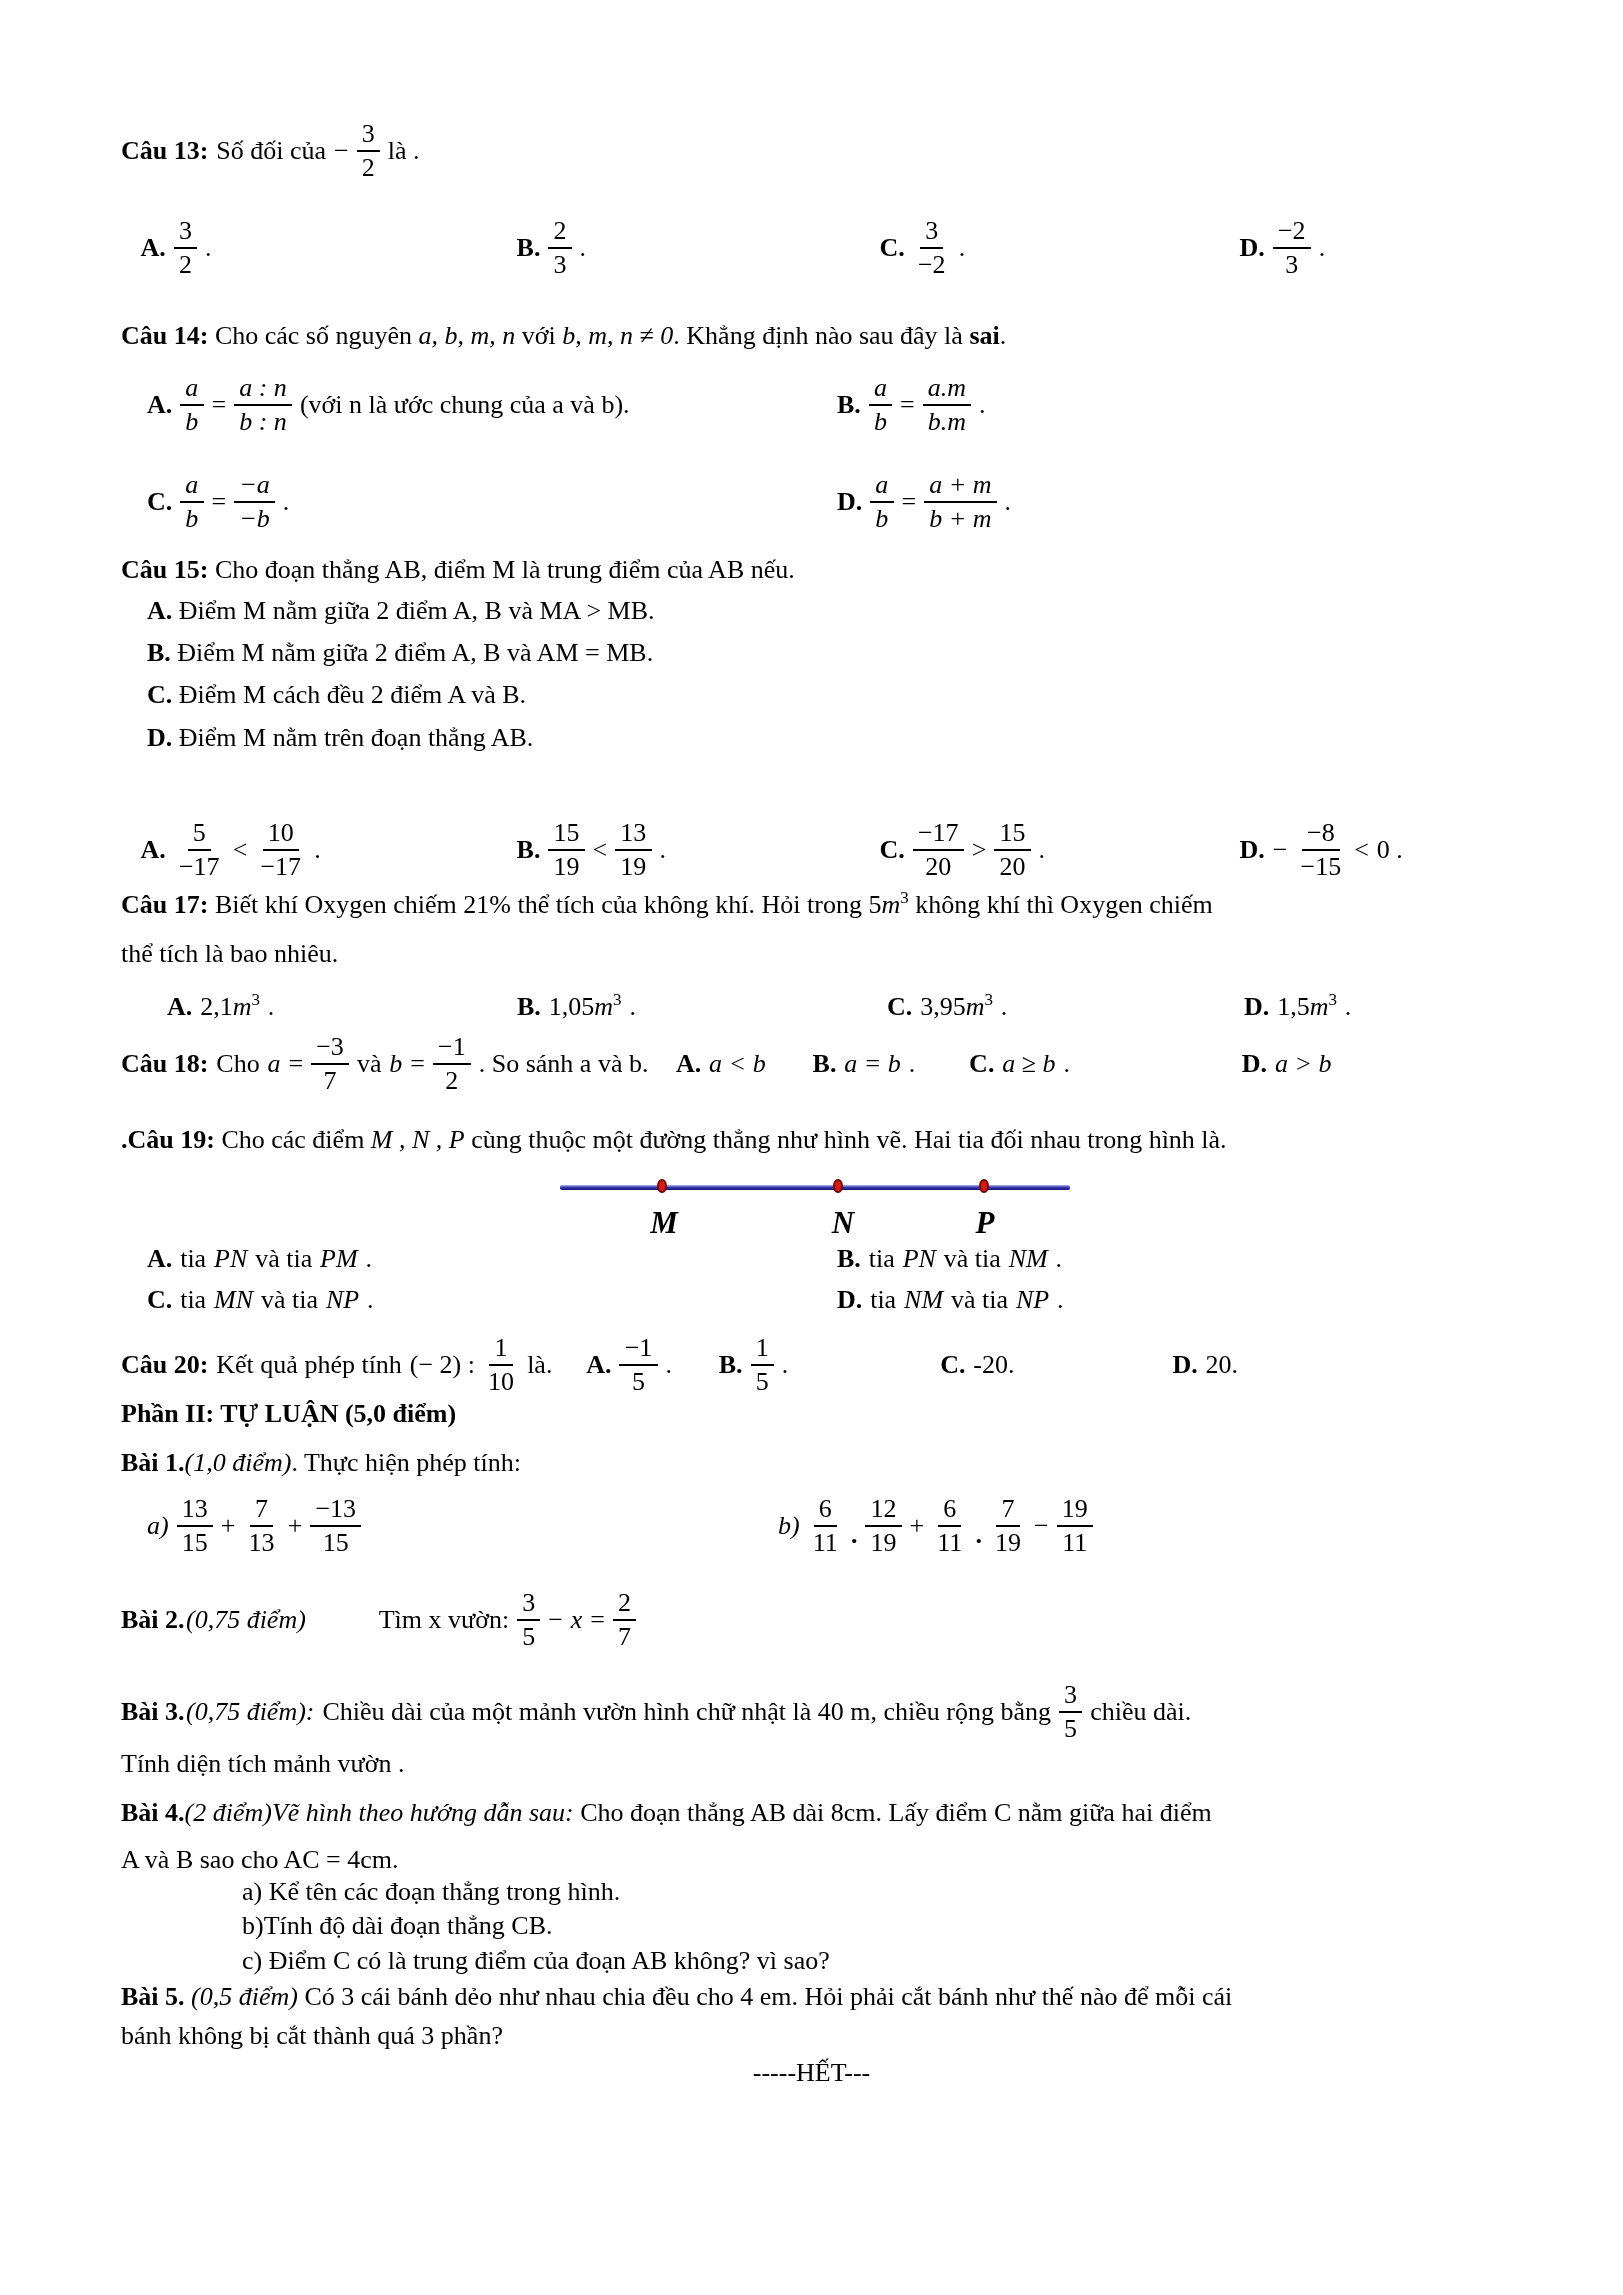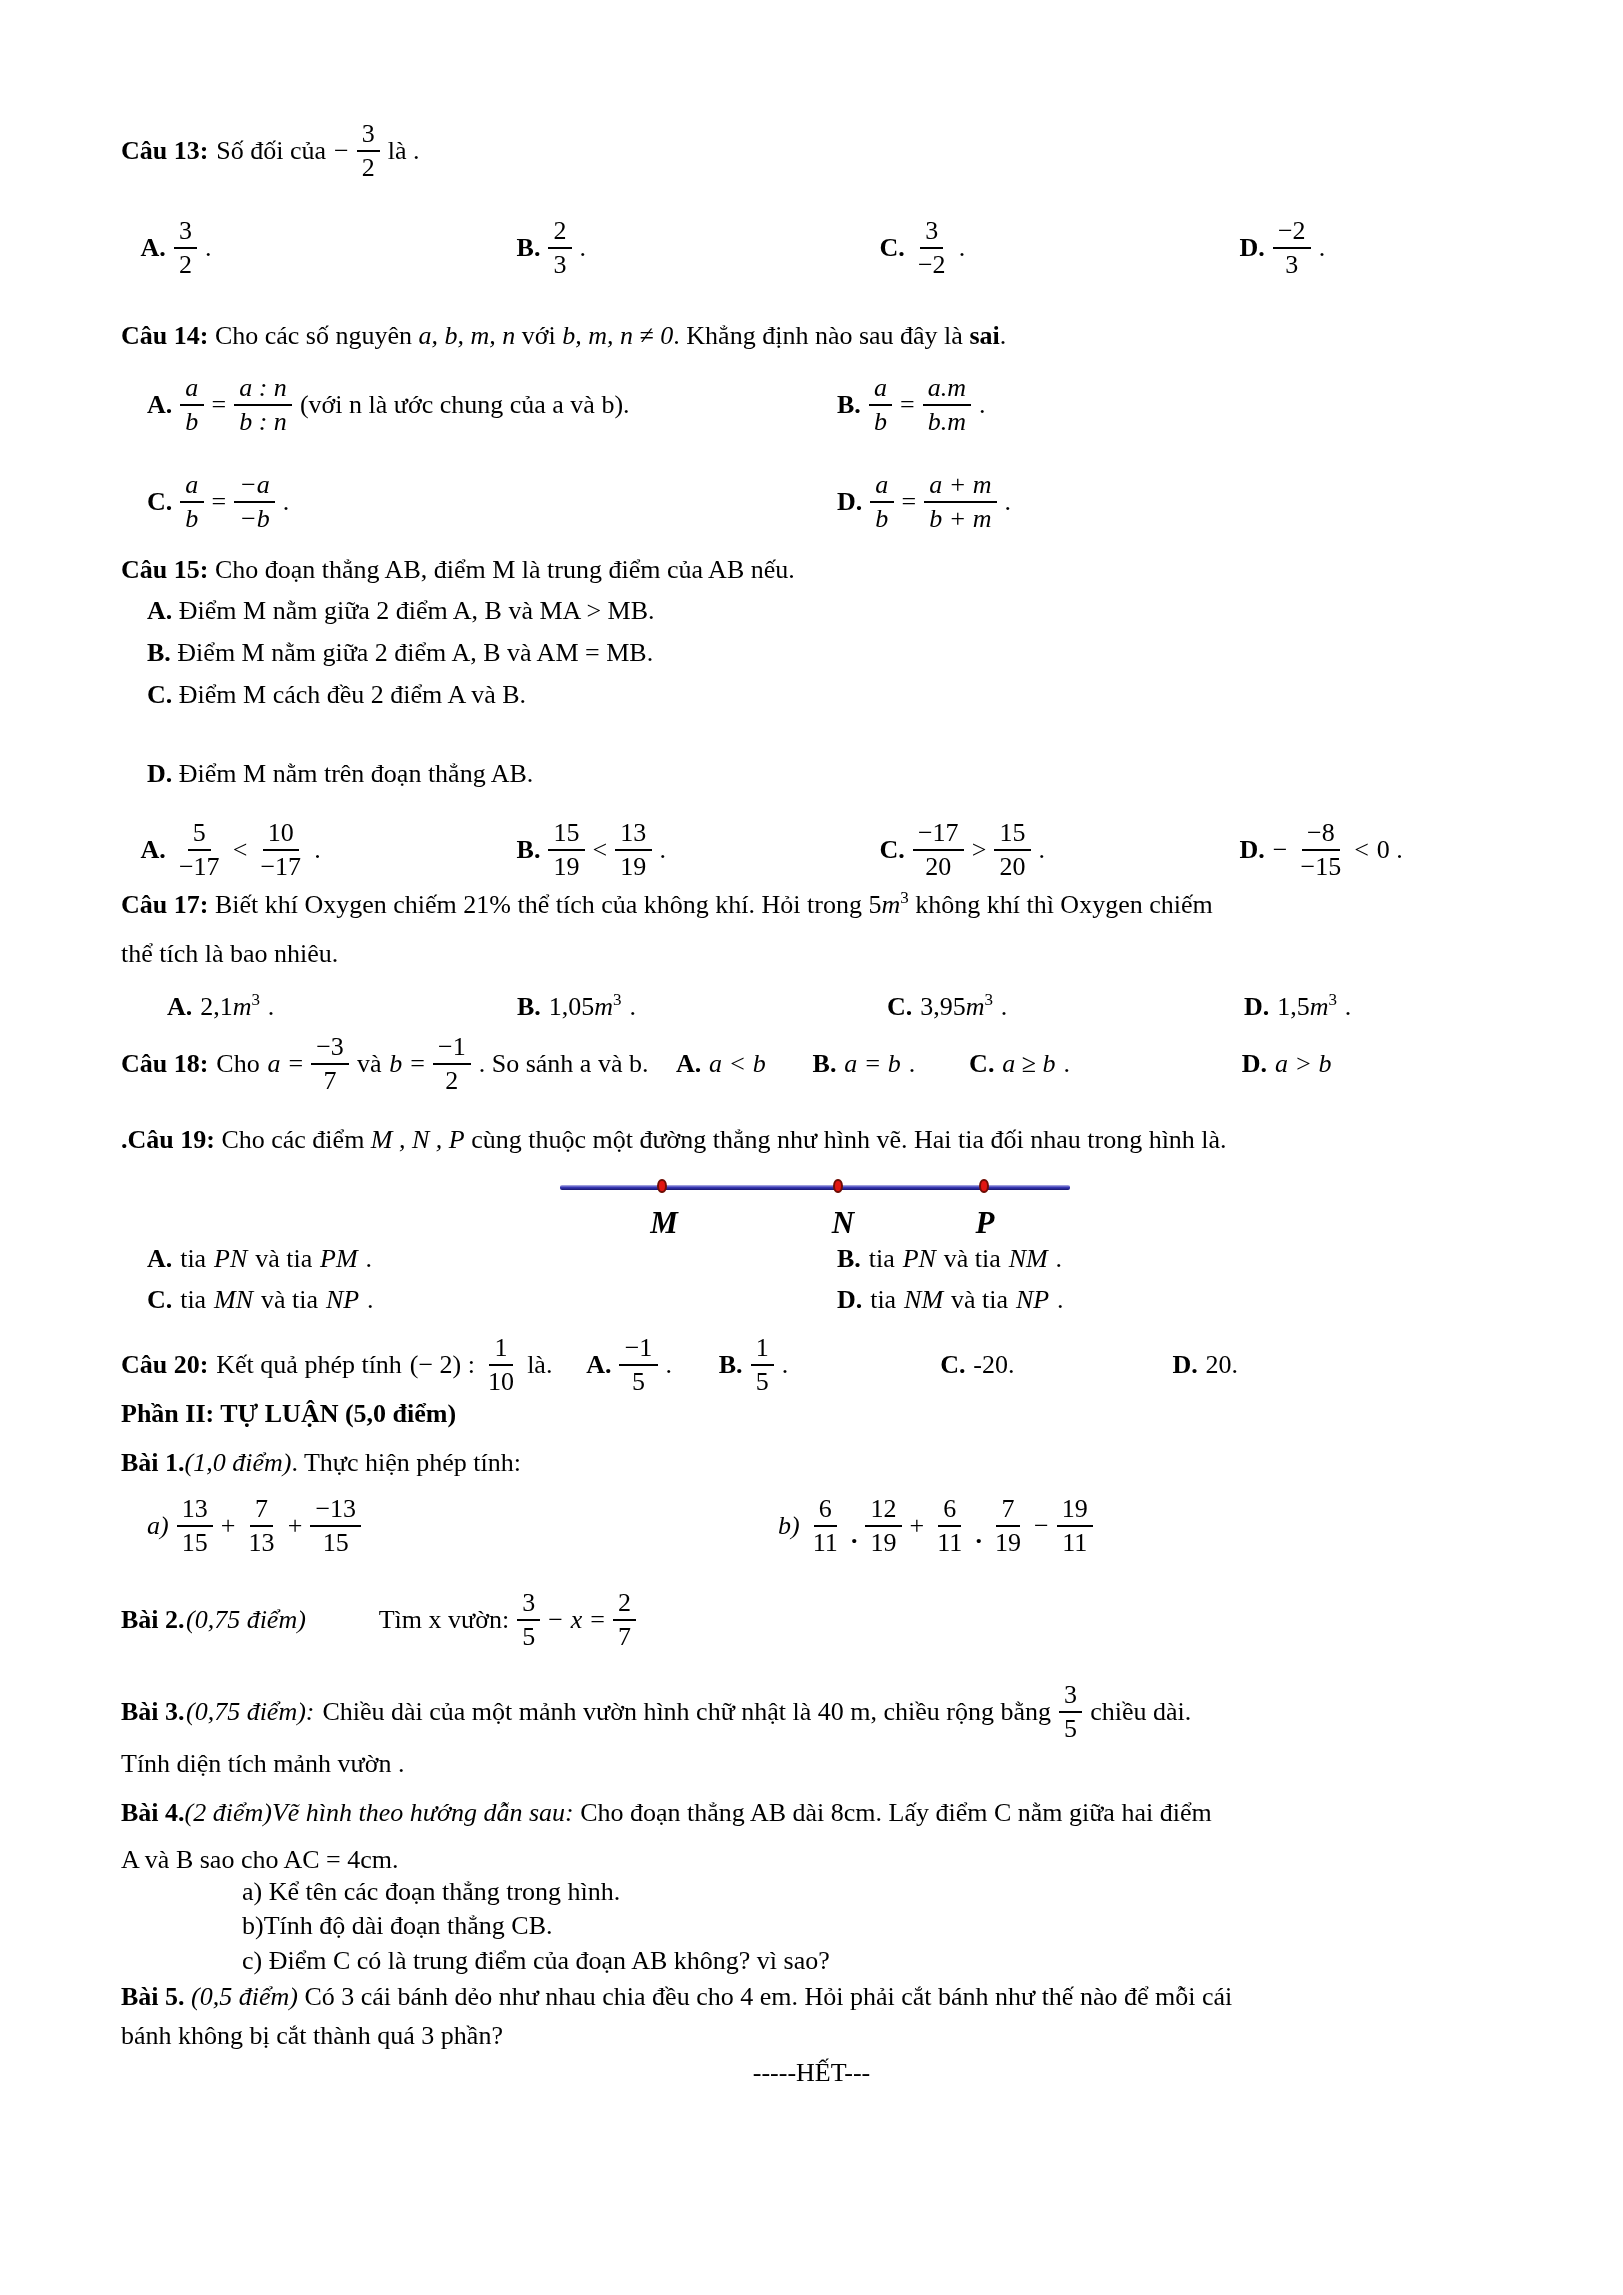--- a/index.html
+++ b/index.html
@@ -168,21 +168,21 @@
     <span>Điểm M nằm giữa 2 điểm A, B và MA &gt; MB.</span>
   </div>
   <div class="blk textline ind" style="top:636px;">
     <span class="ol">B.</span>
     <span>Điểm M nằm giữa 2 điểm A, B và AM = MB.</span>
   </div>
   <div class="blk textline ind" style="top:678px;">
     <span class="ol">C.</span>
     <span>Điểm M cách đều 2 điểm A và B.</span>
   </div>
-  <div class="blk textline ind" style="top:757px;">
+  <div class="blk textline ind" style="top:721px;">
     <span class="ol">D.</span>
     <span>Điểm M nằm trên đoạn thẳng AB.</span>
   </div>
 
   <div class="blk row4" style="top:818px;">
     <span class="opt">
       <span class="ol">A.</span>
       <span class="frac">
           <span class="num">5</span>
           <span class="den">−17</span>

